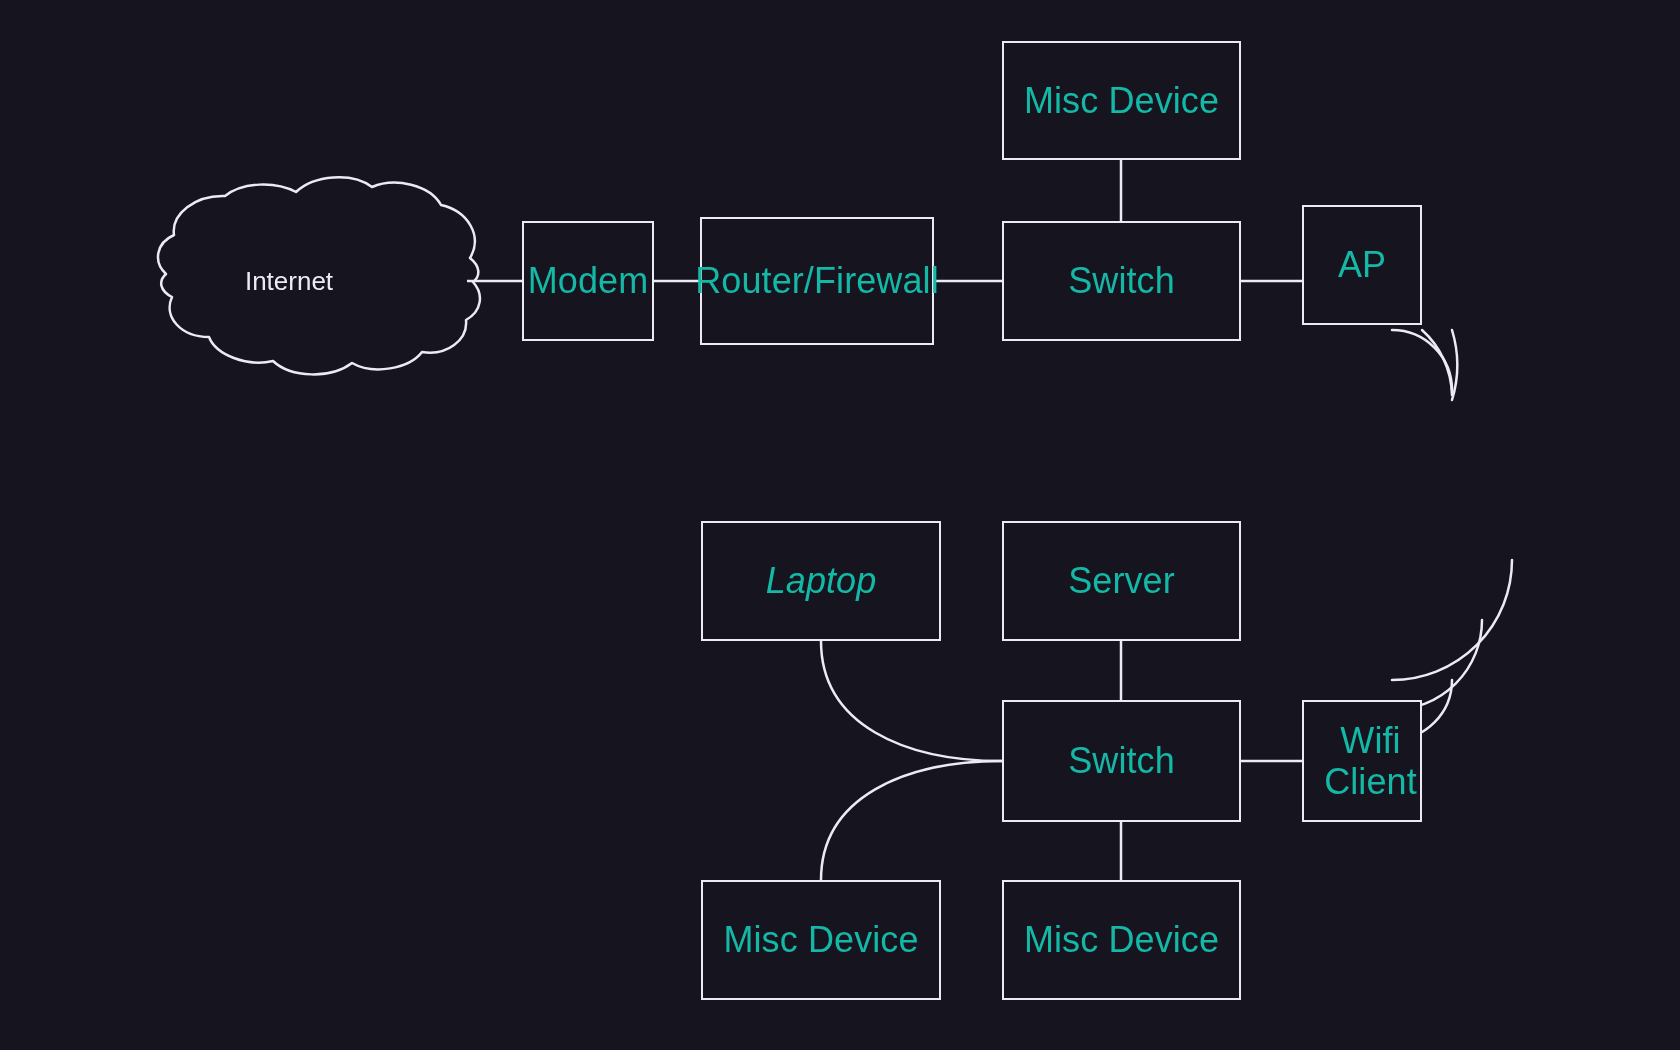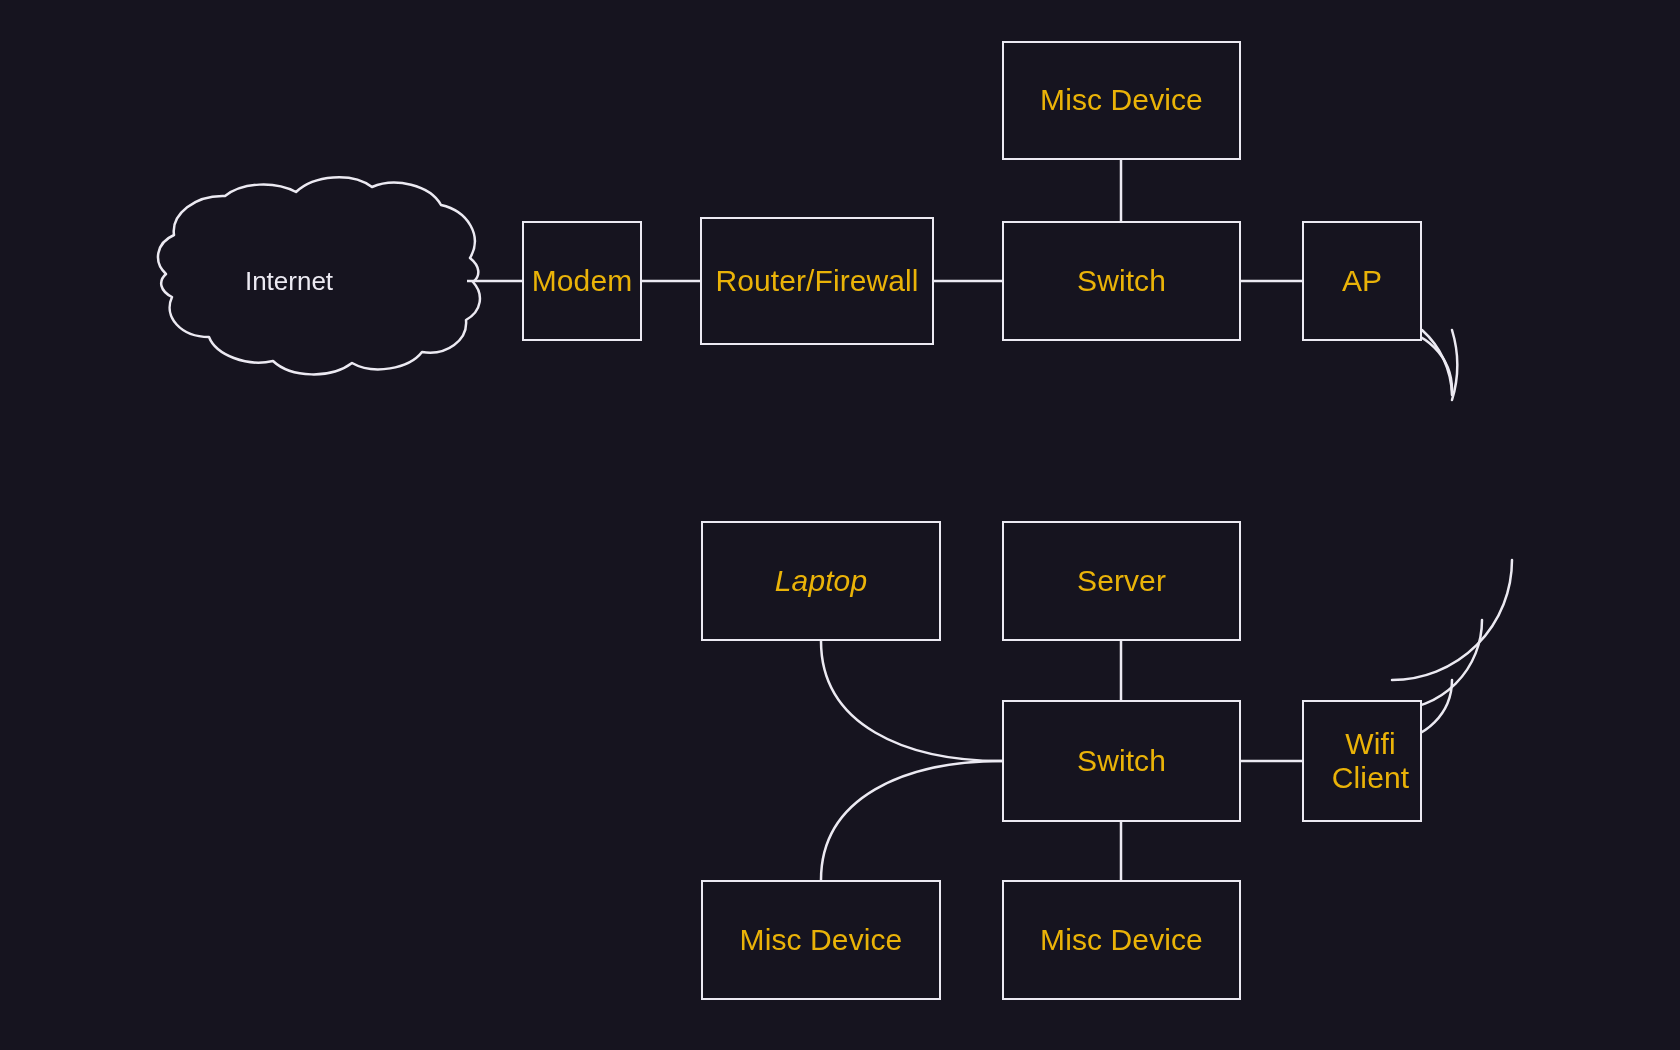--- a/index.html
+++ b/index.html
@@ -21,26 +21,26 @@
     top: 0; left: 0;
     width: 1680px;
     height: 1050px;
     pointer-events: none;
   }
   .node {
     position: absolute;
     box-sizing: border-box;
     border: 2px solid #eceaf2;
     background: #16141f;
-    color: #eab308;
+    color: #14b8a6;
     display: flex;
     align-items: center;
     justify-content: center;
     text-align: center;
-    font-size: 30px;
+    font-size: 36px;
     line-height: 1.15;
     letter-spacing: 0.1px;
     white-space: pre-line;
     z-index: 3;
   }
   .cloud-label {
     position: absolute;
     color: #eceaf2;
     font-size: 26px;
     z-index: 3;
@@ -108,33 +108,33 @@
   </svg>
 
   <div class="cloud-label" style="left:180px; top:255px; width:218px; height:52px;">
     <span>Internet</span>
   </div>
 
   <div class="node" style="left:1002px; top:41px; width:239px; height:119px;">
     <span>Misc Device</span>
   </div>
 
-  <div class="node" style="left:522px; top:221px; width:120px; height:120px;">
+  <div class="node" style="left:522px; top:221px; width:132px; height:120px;">
     <span>Modem</span>
   </div>
 
   <div class="node" style="left:700px; top:217px; width:234px; height:128px;">
     <span>Router/Firewall</span>
   </div>
 
   <div class="node" style="left:1002px; top:221px; width:239px; height:120px;">
     <span>Switch</span>
   </div>
 
-  <div class="node" style="left:1302px; top:221px; width:120px; height:120px;">
+  <div class="node" style="left:1302px; top:205px; width:120px; height:120px;">
     <span>AP</span>
   </div>
 
   <div class="node" style="left:701px; top:521px; width:240px; height:120px;font-style:italic;">
     <span>Laptop</span>
   </div>
 
   <div class="node" style="left:1002px; top:521px; width:239px; height:120px;align-items:center;">
     <span>Server</span>
   </div>

